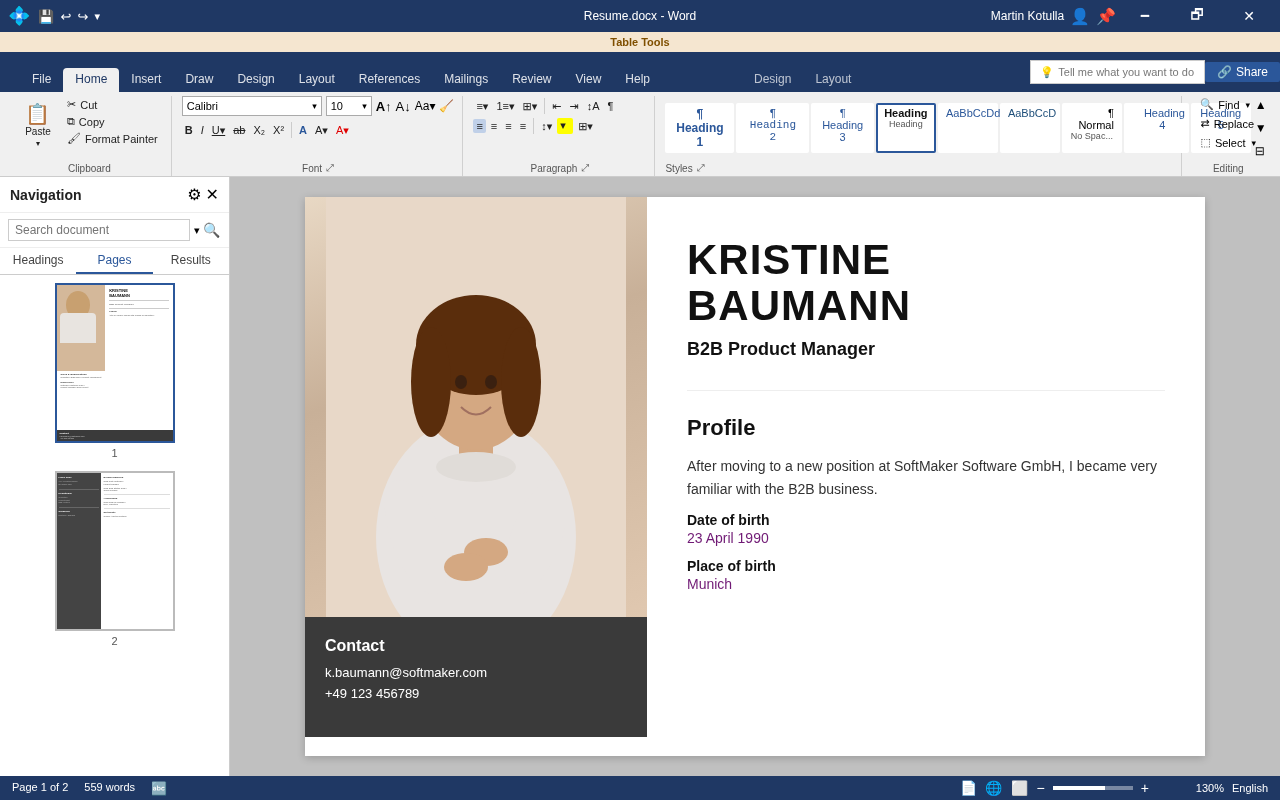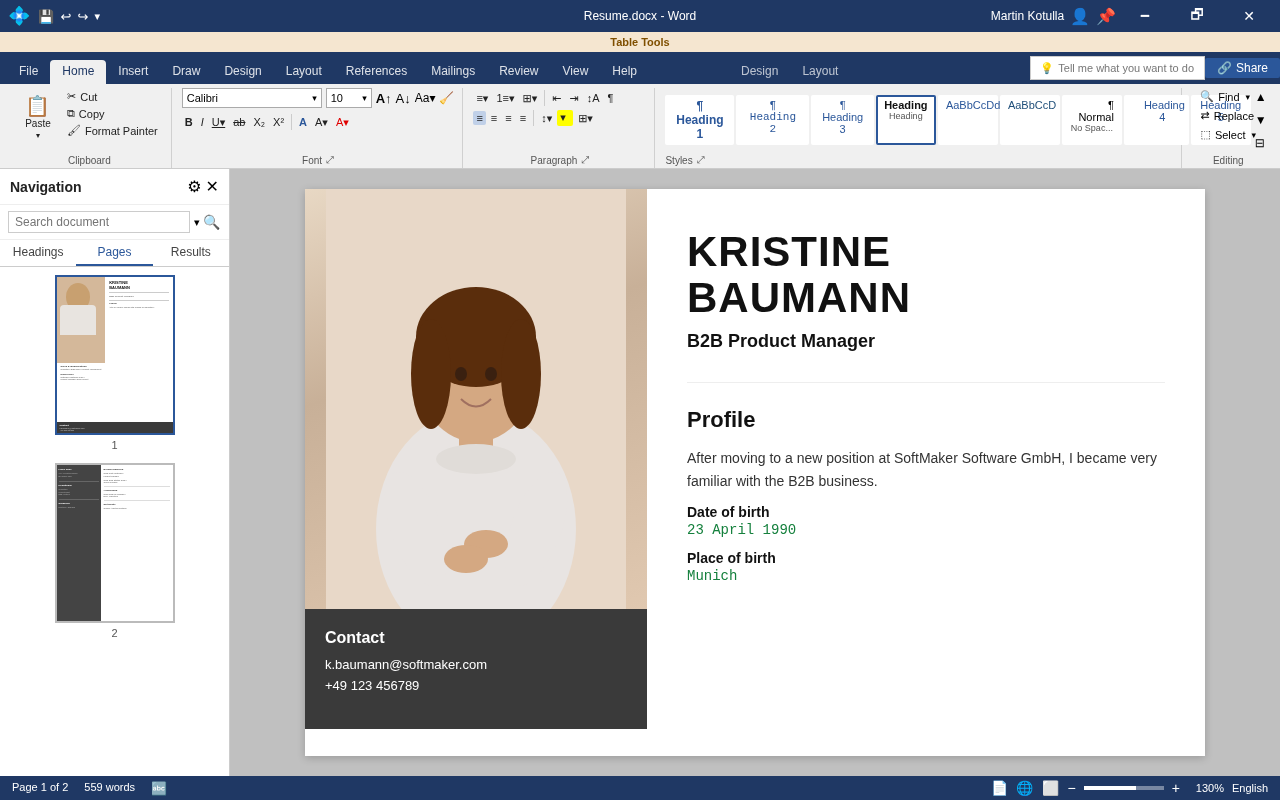--- a/index.html
+++ b/index.html
@@ -16,24 +16,24 @@
       color: white;
       font-size: 12px;
     }
     .title-bar-left { display: flex; align-items: center; gap: 8px; }
     .title-bar-right { display: flex; align-items: center; gap: 6px; margin-left: auto; }
     .win-btn { width: 46px; height: 32px; display: flex; align-items: center; justify-content: center; cursor: pointer; font-size: 14px; }
 
     
     .ribbon-tabs {
       background: #1f3864;
-      height: 32px;
+      height: 40px;
       display: flex;
       align-items: flex-end;
-      padding-left: 7px;
+      padding-left: 20px;
     }
     .ribbon-tab {
       padding: 4px 12px 6px;
       font-size: 12px;
       color: rgba(255,255,255,0.85);
       cursor: pointer;
       border-radius: 4px 4px 0 0;
     }
     .ribbon-tab.active {
       background: #f0f0f0;
@@ -315,23 +315,22 @@
       margin-bottom: 12px;
     }
     .info-label {
       font-size: 14px;
       font-weight: 700;
       color: #111;
       margin-bottom: 2px;
     }
     .info-value {
       font-size: 14px;
-      color: #15803d;
+      color: #701a75;
       margin-bottom: 12px;
-      font-family: Liberation Mono, monospace;
     }
 
     
     .status-bar {
       background: #1f3864;
       height: 24px;
       display: flex;
       align-items: center;
       justify-content: space-between;
       padding: 0 12px;
@@ -783,16 +782,16 @@
   </div>
   <div class="status-right">
     <span style="cursor:pointer;font-size:14px;">📄</span>
     <span style="cursor:pointer;font-size:14px;">🌐</span>
     <span style="cursor:pointer;font-size:14px;">⬜</span>
     <span class="zoom-btn">−</span>
     <div class="zoom-slider">
       <div class="zoom-fill"></div>
     </div>
     <span class="zoom-btn">+</span>
-    <span style="cursor:pointer;min-width:36px;text-align:right;">130%</span>
+    <span style="cursor:pointer;min-width:36px;text-align:right;margin-left:31px;">130%</span>
     <span style="cursor:pointer;">English</span>
   </div>
 </div>
 
 </body></html>

